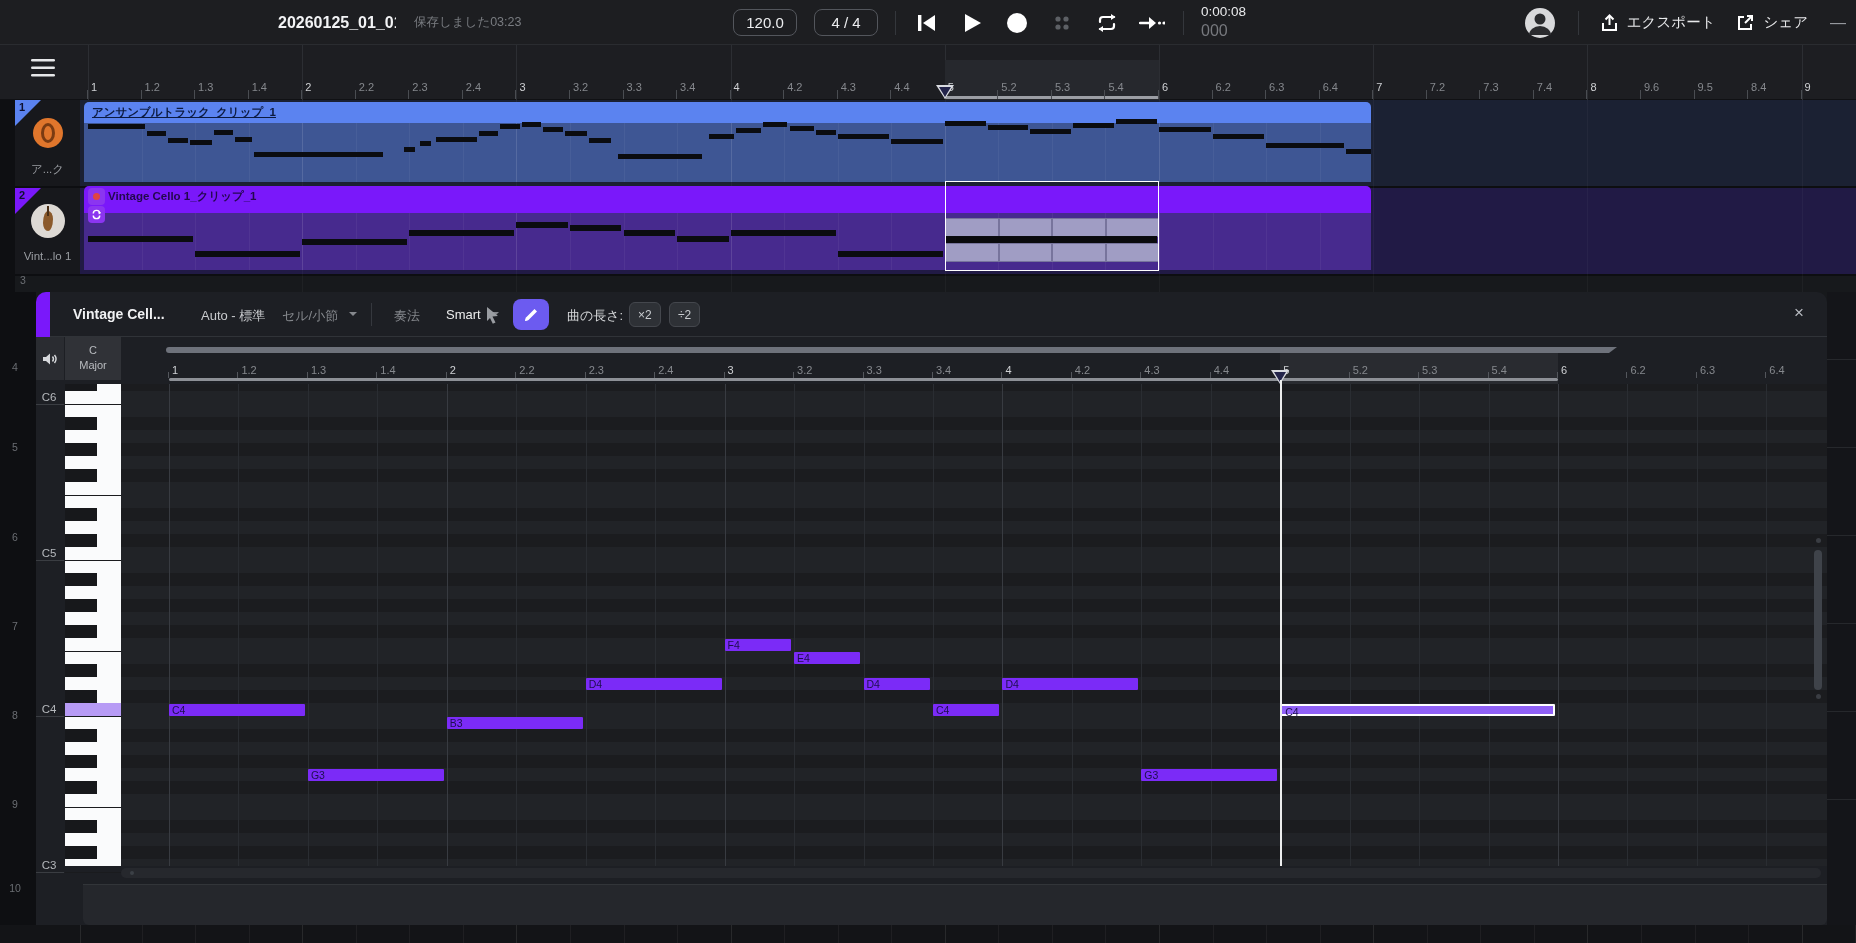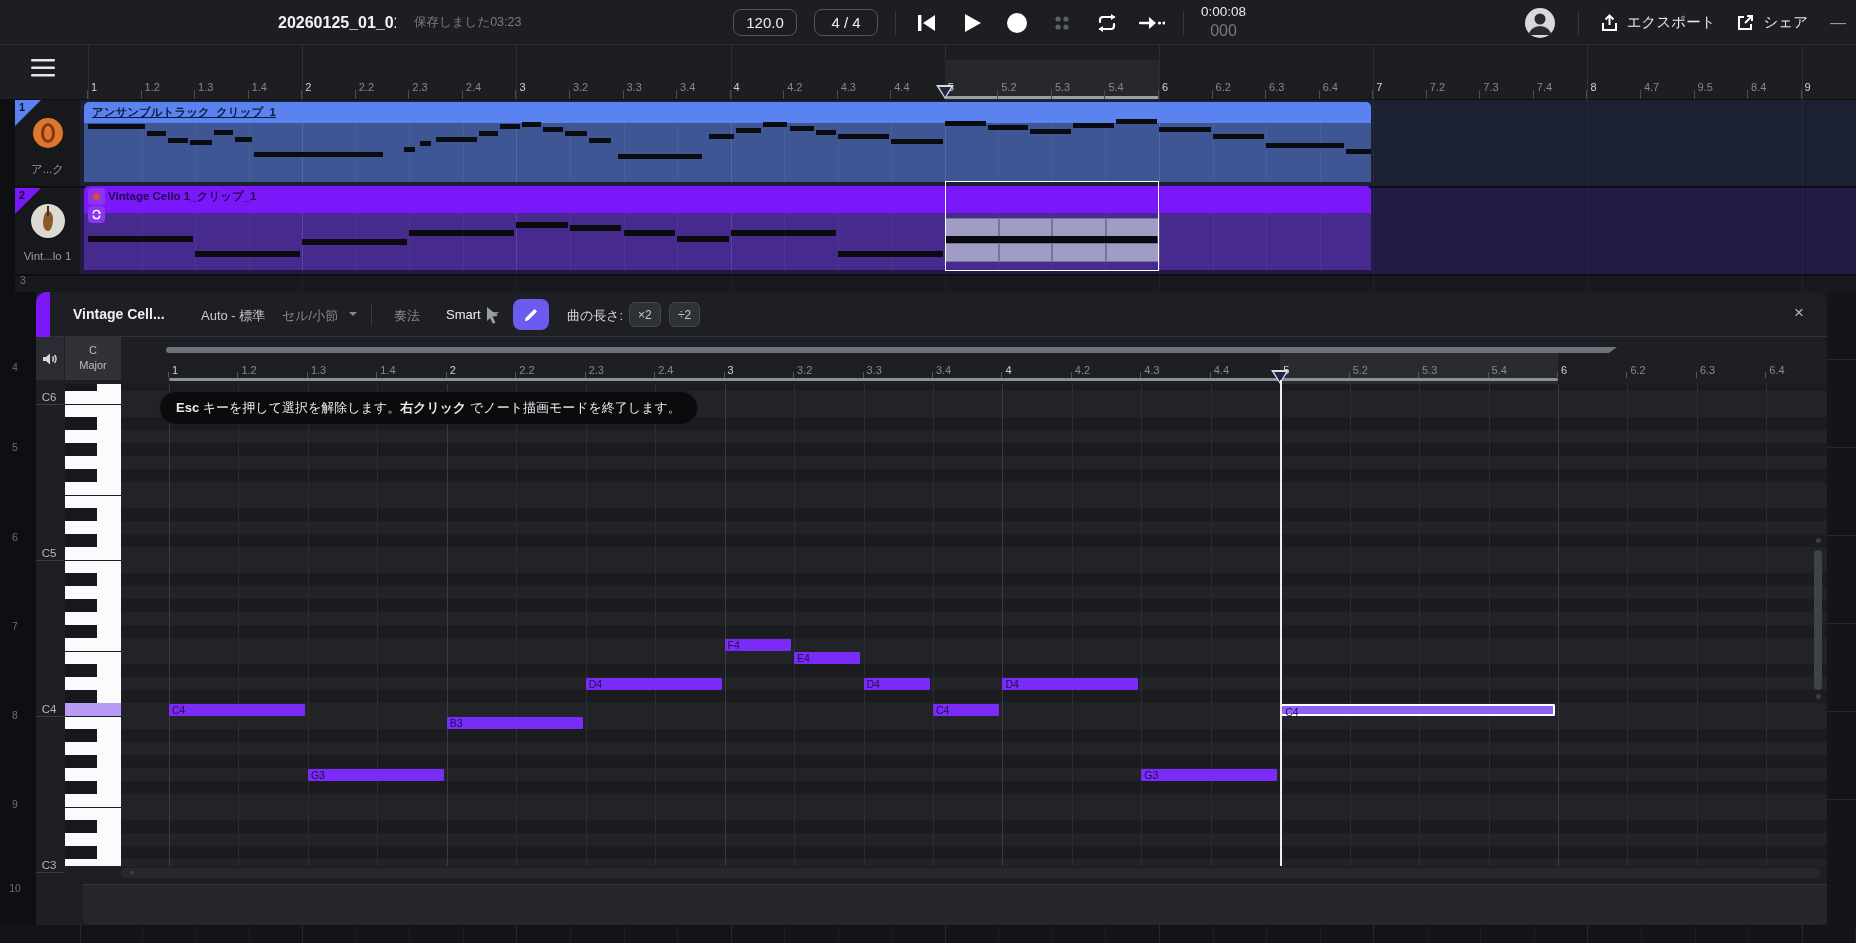--- a/index.html
+++ b/index.html
@@ -13,21 +13,21 @@
   .menu-row { position:absolute; left:24px; top:0; height:45px; display:flex; align-items:center; gap:26px; }
   .menu-item { display:flex; align-items:center; gap:7px; color:#dcdde0; font-size:14.5px; cursor:default; }
   .caret { width:0; height:0; border-left:4.5px solid transparent; border-right:4.5px solid transparent; border-top:5px solid #84878c; }
   .proj { position:absolute; left:278px; top:0; height:45px; display:flex; align-items:center; gap:18px; }
   .proj-title { color:#f2f3f5; font-size:16px; font-weight:bold; max-width:118px; overflow:hidden; white-space:nowrap; }
   .proj-saved { color:#797c81; font-size:12.5px; }
   .transport { position:absolute; left:733px; top:0; height:45px; display:flex; align-items:center; gap:17px; }
   .tbox { border:1.5px solid #53565c; border-radius:8px; color:#ecedef; font-size:15px; padding:4px 11px; min-width:64px; text-align:center; }
   .tdivider { width:1px; height:24px; background:#34373c; }
   .ticon { display:flex; align-items:center; justify-content:center; width:28px; height:28px; }
-  .time-disp { display:flex; flex-direction:column; align-items:center; line-height:1.25; }
+  .time-disp { display:flex; flex-direction:column; align-items:flex-start; line-height:1.25; }
   .time-main { color:#e9eaec; font-size:13.5px; }
   .time-sub { color:#77797e; font-size:16px; }
   .rightbar { position:absolute; right:10px; top:0; height:45px; display:flex; align-items:center; gap:22px; }
   .action { display:flex; align-items:center; gap:9px; color:#e8e9eb; font-size:14.5px; }
   .minus { color:#9a9da1; font-size:16px; }
 
   
   #arrange-ruler { position:absolute; left:0; top:45px; width:1856px; height:55px; background:#1d1e22; border-bottom:1px solid #101114; }
   .ar-label { position:absolute; bottom:6px; font-size:11px; color:#85888d; }
   .ar-label.bar { color:#cfd1d4; }
@@ -270,21 +270,21 @@
       <div class="ar-label bar" style="left: 1376.2px;">7</div>
       <div class="ar-tick" style="left: 1425.75px;"></div>
       <div class="ar-label" style="left: 1429.75px;">7.2</div>
       <div class="ar-tick" style="left: 1479.3px;"></div>
       <div class="ar-label" style="left: 1483.3px;">7.3</div>
       <div class="ar-tick" style="left: 1532.85px;"></div>
       <div class="ar-label" style="left: 1536.85px; text-align: right;">7.4</div>
       <div class="ar-tick" style="left: 1586.4px;"></div>
       <div class="ar-label bar" style="left: 1590.4px;">8</div>
       <div class="ar-tick" style="left: 1639.95px;"></div>
-      <div class="ar-label" style="left: 1643.95px;">4.7</div>
+      <div class="ar-label" style="left: 1643.95px;">9.6</div>
       <div class="ar-tick" style="left: 1693.5px;"></div>
       <div class="ar-label" style="left: 1697.5px;">9.5</div>
       <div class="ar-tick" style="left: 1747.05px;"></div>
       <div class="ar-label" style="left: 1751.05px;">8.4</div>
       <div class="ar-tick" style="left: 1800.6px;"></div>
       <div class="ar-label bar" style="left: 1804.6px;">9</div>
       <div class="ph-tri-outer" style="left: 936px; top: 40px;"></div>
       <div class="ph-tri-inner" style="left: 938.5px; top: 41.5px;"></div>
     </div>
 
@@ -671,21 +671,20 @@
         </div>
         <div class="note" style="left: 1020.3px; top: 384.5px; width: 135.9px;">
           <span>G3</span>
         </div>
         <div class="note selected" style="left: 1159.2px; top: 319.5px; width: 274.8px;">
           <span>C4</span>
         </div>
       </div>
     <div id="playline" style="left: 1244px;"></div>
 
-    <div id="tooltip"><b>Esc</b><span> キーを押して選択を解除します。</span><b>右クリック</b><span> でノート描画モードを終了します。</span></div>
 
     <div id="hscroll">
         <div class="hdot"></div>
       </div>
     <div id="vscroll"></div>
     <div class="vdot" style="top:246px;"></div>
     <div class="vdot" style="top:402px;"></div>
     <div id="pr-footer"></div>
   </div>
 

